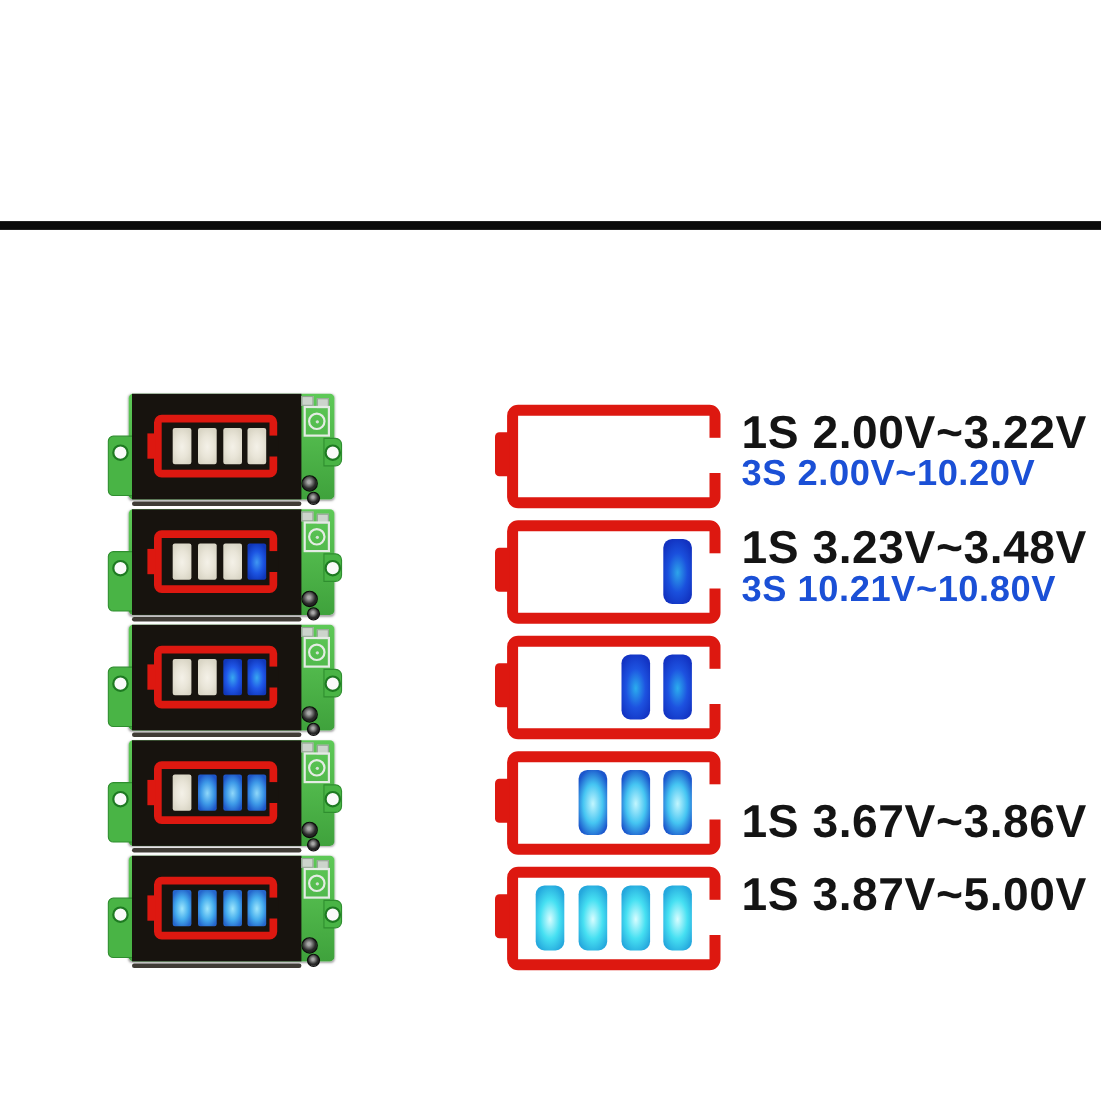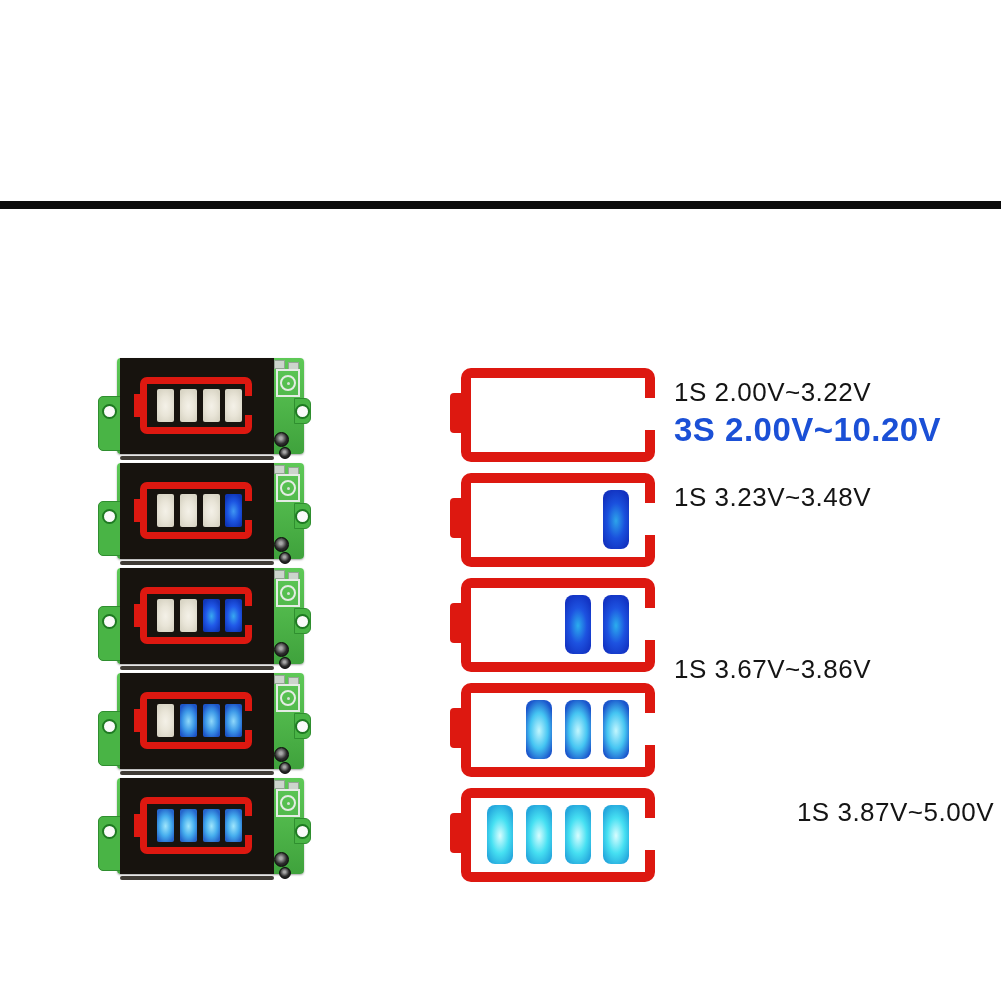--- a/index.html
+++ b/index.html
@@ -58,21 +58,21 @@
   
   .diagram{position:absolute;left:461px;width:174px;height:74px;
            border:10px solid var(--red);border-radius:10px;background:#fff;}
   .d-nub{position:absolute;left:-21px;top:15px;width:13px;height:40px;
          background:var(--red);border-radius:4px 0 0 4px;}
   .d-gap{position:absolute;right:-11px;top:20px;width:12px;height:32px;background:#fff;}
   .d-seg{position:absolute;top:7px;width:26px;height:59px;border-radius:8px;}
 
   
   .vrow{position:absolute;left:674px;width:320px;}
-  .vrow .v1{font-size:26px;line-height:37px;font-weight:400;color:var(--ink);
+  .vrow .v1{font-size:42px;line-height:37px;font-weight:700;color:var(--ink);
             letter-spacing:.5px;white-space:nowrap;}
   .vrow .v3{font-size:33px;line-height:37px;font-weight:700;color:var(--blue);
             letter-spacing:.5px;white-space:nowrap;}
 </style>
 </head>
 <body>
 
 <div class="stage-area">
   <div class="rule"></div>
   <div id="modules-col">
@@ -264,23 +264,24 @@
         <span class="d-seg" style="left: 132px; background: radial-gradient(62% 55% at 50% 52%, rgb(216, 253, 255) 0%, rgb(70, 224, 242) 55%, rgb(37, 168, 221) 100%);"></span>
       </div>
     </div>
   <div id="labels-col">
       <div class="vrow" style="top: 374px;">
     <div class="v1">1S 2.00V~3.22V</div>
     <div class="v3">3S 2.00V~10.20V</div>
   </div>
       <div class="vrow" style="top: 479px;">
     <div class="v1">1S 3.23V~3.48V</div>
+    <div class="v3">3S 10.21V~10.80V</div>
   </div>
       <div class="vrow" style="top: 584px;">
   </div>
-      <div class="vrow" style="top: 651px;">
+      <div class="vrow" style="top: 728px;">
     <div class="v1">1S 3.67V~3.86V</div>
   </div>
-      <div class="vrow" style="top: 794px; text-align: right;">
+      <div class="vrow" style="top: 794px;">
     <div class="v1">1S 3.87V~5.00V</div>
   </div>
     </div>
 </div>
 
 </body></html>

